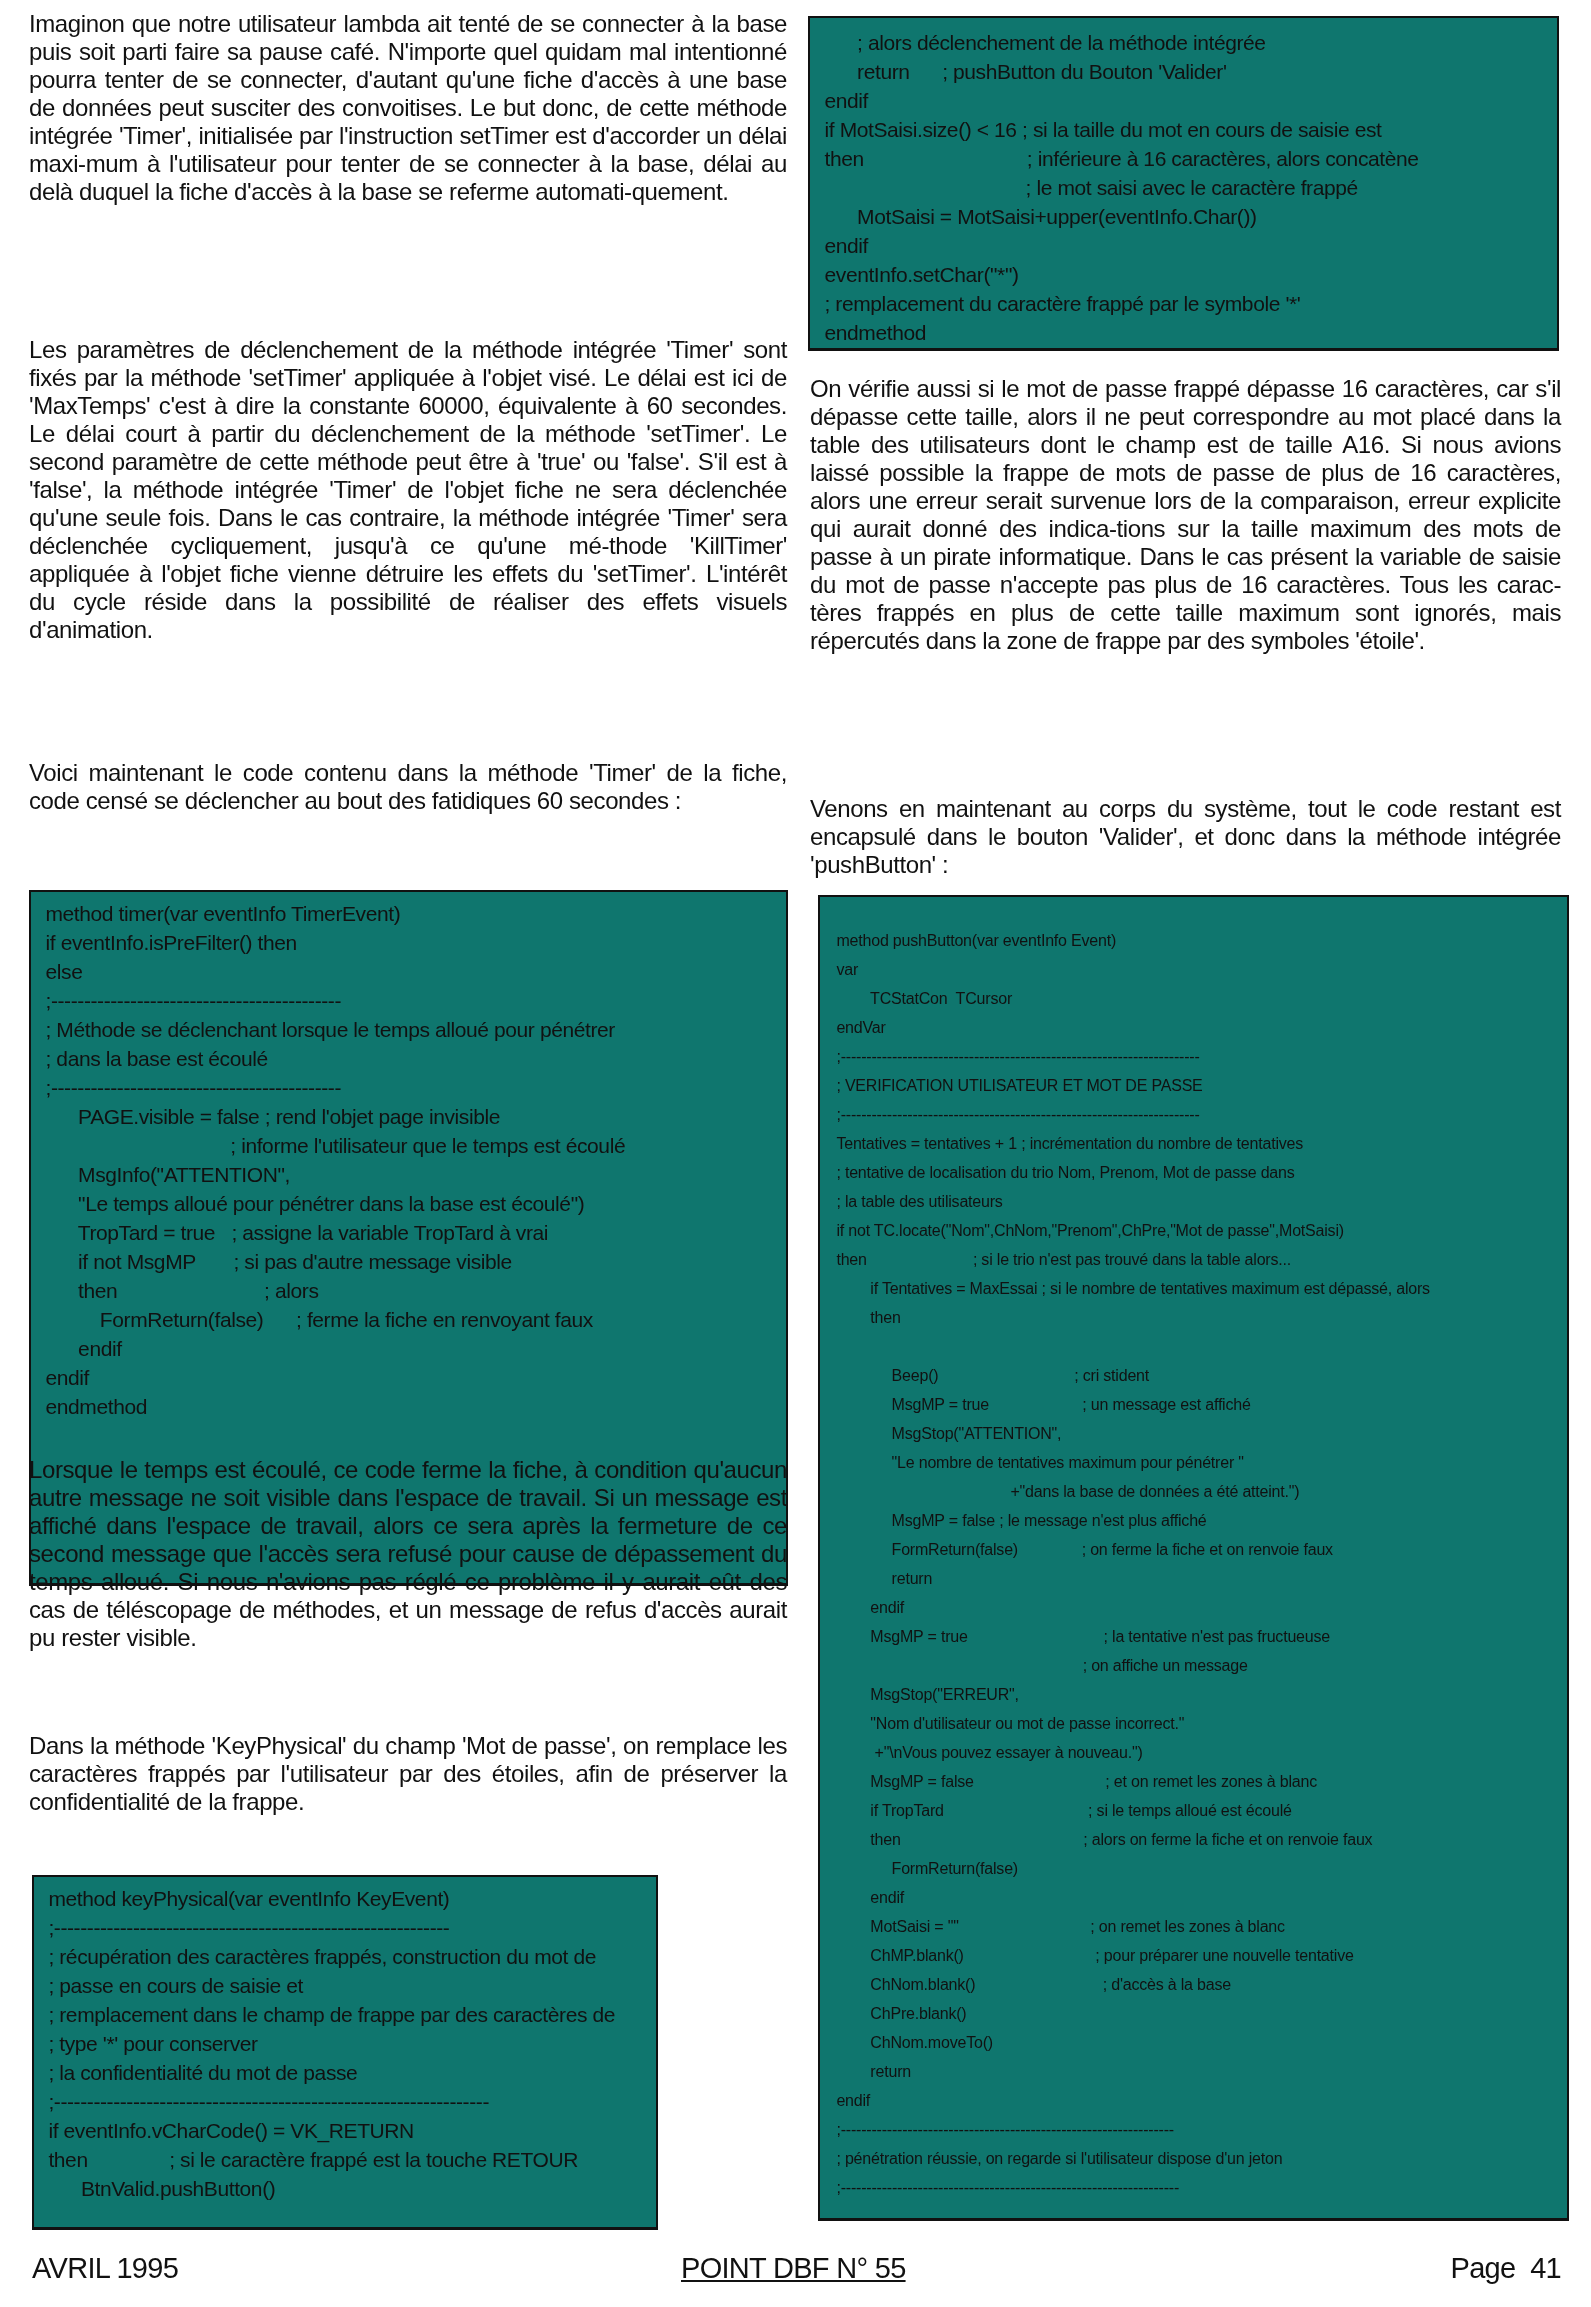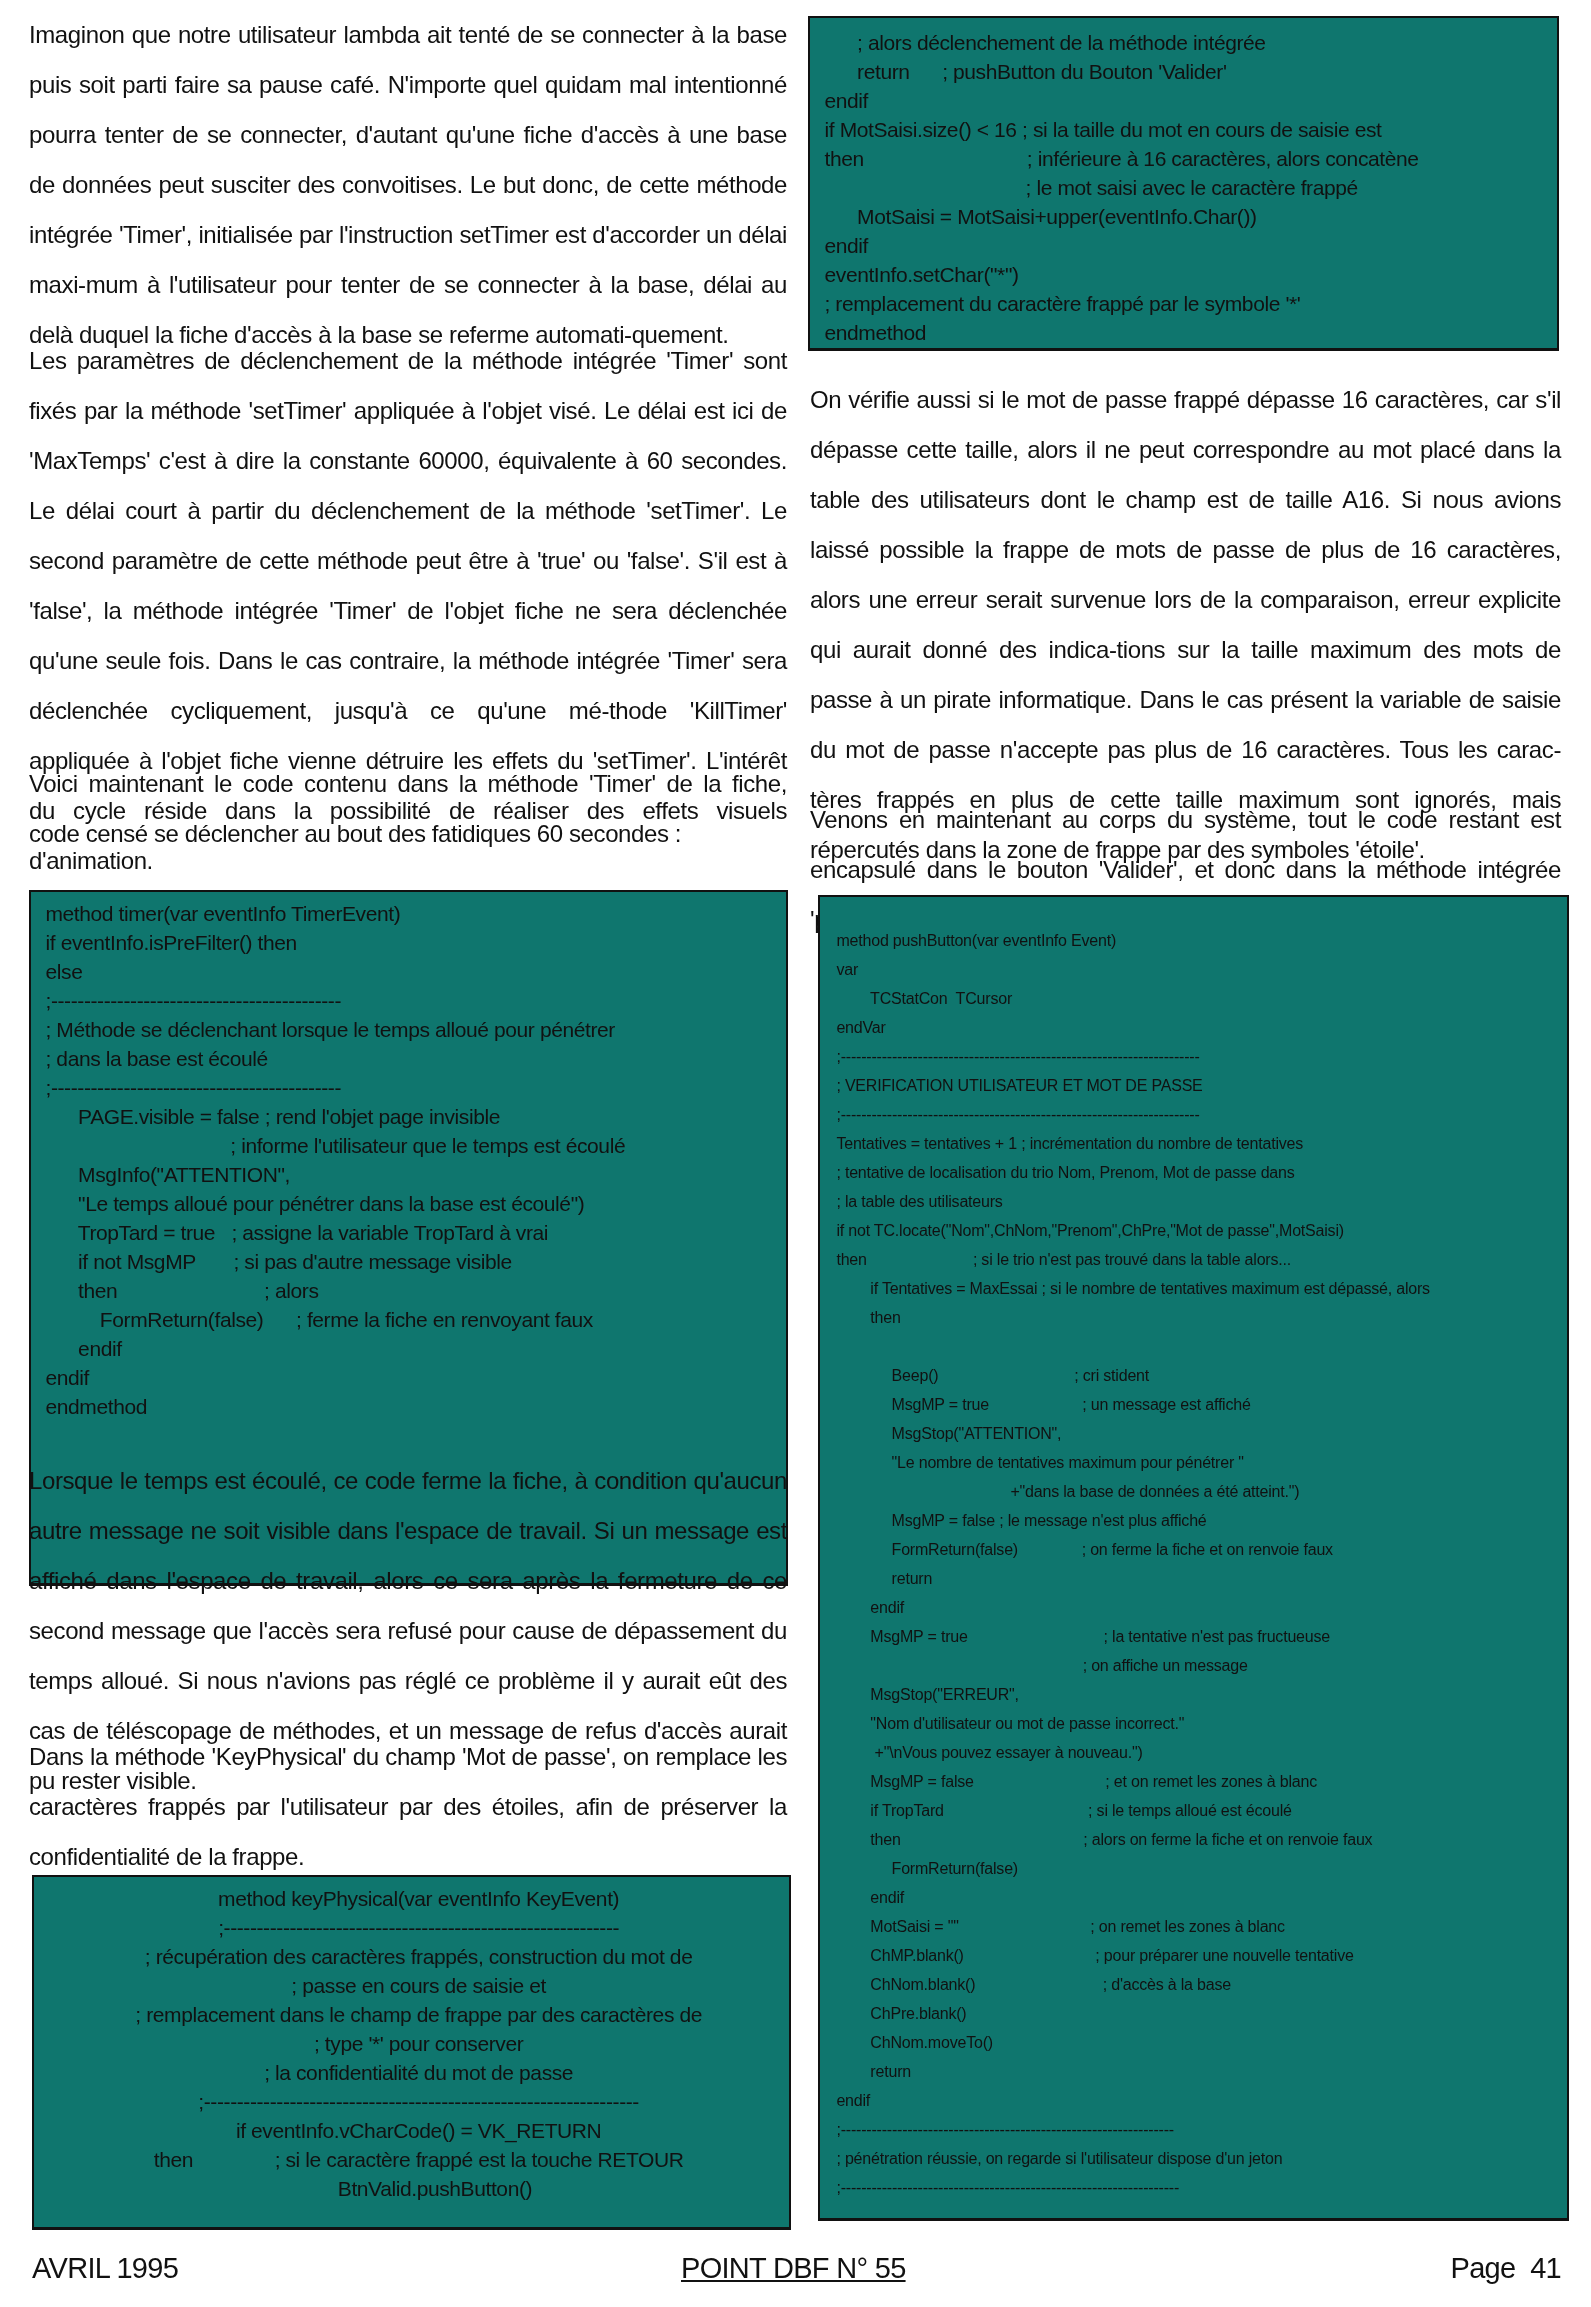--- a/index.html
+++ b/index.html
@@ -4,21 +4,21 @@
 <style>
   html, body { margin: 0; padding: 0; background: #ffffff; }
   body {
     width: 1591px; height: 2307px; position: relative; overflow: hidden;
     font-family: "Liberation Sans", sans-serif; color: #111111;
   }
   .col { position: absolute; top: 0; }
   .col-left { left: 29px; width: 758px; }
   .col-right { left: 830px; width: 732px; }
   .para {
-    position: absolute; font-size: 24px; line-height: 50px;
+    position: absolute; font-size: 24px; line-height: 28px;
     text-align: justify; margin: 0; letter-spacing: -0.4px;
   }
   .code-box {
     position: absolute; border: 2.2px solid #111111;
     border-bottom-width: 3.6px; border-right-width: 2.9px; box-sizing: border-box;
     background: #0f766e;
   }
   .code-line {
     white-space: pre; font-size: 21px; letter-spacing: -0.4px; height: 29px; line-height: 29px;
   }
@@ -55,21 +55,21 @@
         <div class="code-line">          FormReturn(false)      ; ferme la fiche en renvoyant faux</div>
         <div class="code-line">      endif</div>
         <div class="code-line">endif</div>
         <div class="code-line">endmethod</div>
       </div>
   </div>
 
   <p class="para" style="top:1456px; left:0; width:758px;">Lorsque le temps est écoulé, ce code ferme la fiche, à condition qu'aucun autre message ne soit visible dans l'espace de travail. Si un message est affiché dans l'espace de travail, alors ce sera après la fermeture de ce second message que l'accès sera refusé pour cause de dépassement du temps alloué. Si nous n'avions pas réglé ce problème il y aurait eût des cas de téléscopage de méthodes, et un message de refus d'accès aurait pu rester visible.</p>
   <p class="para" style="top:1732px; left:0; width:758px;">Dans la méthode 'KeyPhysical' du champ 'Mot de passe', on remplace les caractères frappés par l'utilisateur par des étoiles, afin de préserver la confidentialité de la frappe.</p>
 
-  <div class="code-box" style="top:1875px; left:2.9px; width:759px; height:355px; padding:7.2px 0 0 14.5px; border-bottom:3.6px solid #111;text-align:center;">
+  <div class="code-box" style="top:1875px; left:2.9px; width:626px; height:355px; padding:7.2px 0 0 14.5px; border-bottom:3.6px solid #111;">
     <div>
         <div class="code-line">method keyPhysical(var eventInfo KeyEvent)</div>
         <div class="code-line">;------------------------------------------------------------</div>
         <div class="code-line">; récupération des caractères frappés, construction du mot de</div>
         <div class="code-line">; passe en cours de saisie et</div>
         <div class="code-line">; remplacement dans le champ de frappe par des caractères de</div>
         <div class="code-line">; type '*' pour conserver</div>
         <div class="code-line">; la confidentialité du mot de passe</div>
         <div class="code-line">;------------------------------------------------------------------</div>
         <div class="code-line">if eventInfo.vCharCode() = VK_RETURN</div>

